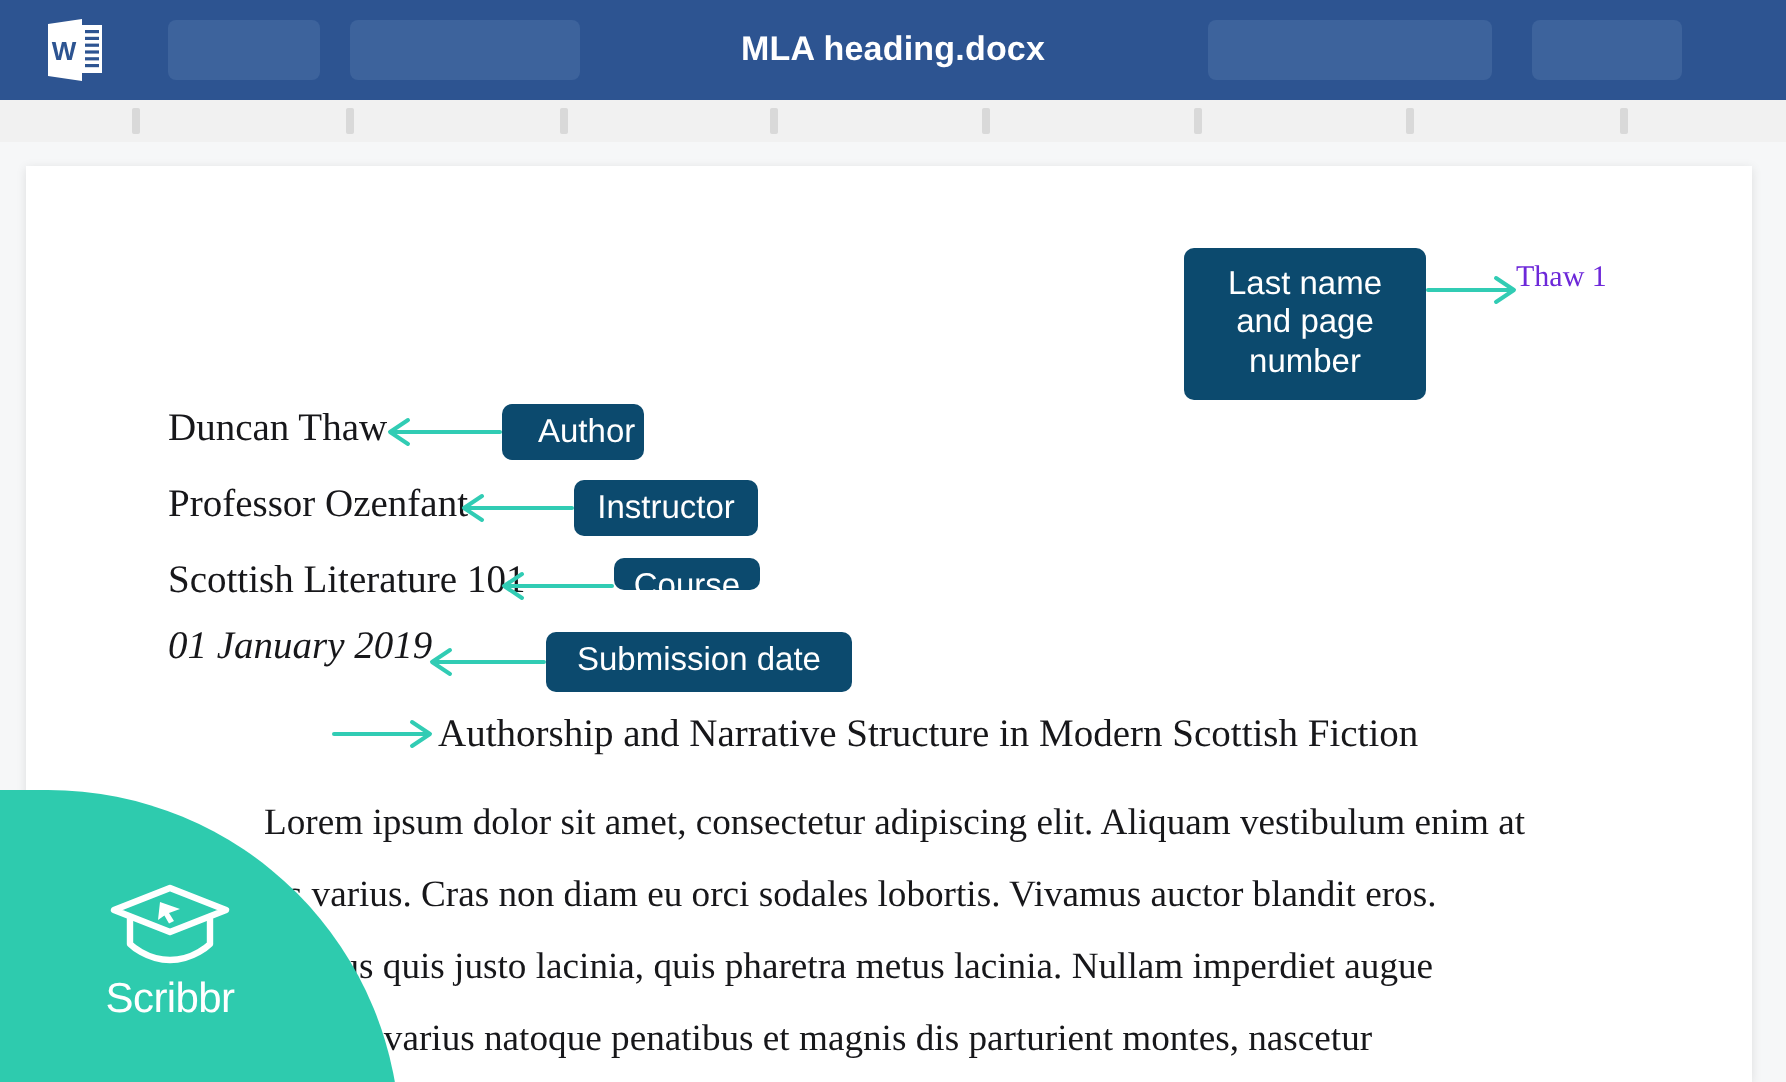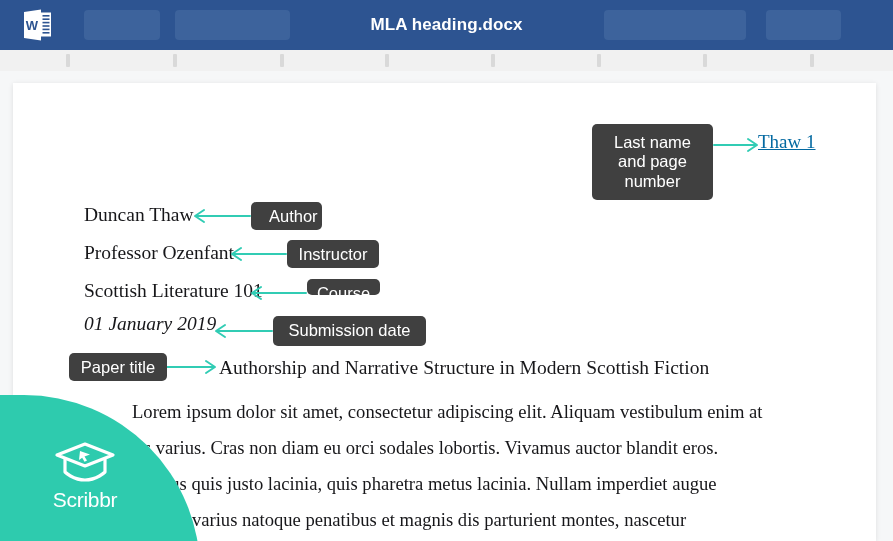--- a/index.html
+++ b/index.html
@@ -89,24 +89,23 @@
     left: 13px; top: 12px;
     width: 863px;
     height: 458px;
     background: #ffffff;
     box-shadow: 0 1px 5px rgba(0,0,0,0.10);
   }
   .header-num {
     position: absolute;
     left: 758px; top: 131px;
     font-family: "Liberation Serif", serif;
-    font-size: 19px;
-    color: #0369a1;
+    font-size: 15px;
+    color: #6d28d9;
     white-space: nowrap;
-    text-decoration: underline;
   }
   .line {
     position: absolute;
     font-family: "Liberation Serif", serif;
     font-size: 19.5px;
     color: #17171a;
     white-space: nowrap;
   }
   .l-author  { left: 84px; top: 204px; }
   .l-instr   { left: 84px; top: 242px; }
@@ -123,21 +122,21 @@
     white-space: nowrap;
   }
   .b1 { top: 401px; left: 132px; }
   .b2 { top: 437px; }
   .b3 { top: 473px; }
   .b4 { top: 509px; }
 
   
   .ann {
     position: absolute;
-    background: #404040;
+    background: #0c4a6e;
     color: #ffffff;
     border-radius: 5px;
     font-family: "Liberation Sans", sans-serif;
     font-size: 16.5px;
     line-height: 1.16;
     text-align: center;
     padding: 5px 9px;
     box-sizing: border-box;
     white-space: pre-line;
   }
@@ -282,21 +281,20 @@
     <polyline points="39,4 48,10 39,16"></polyline>
   </svg>
 
   <div class="ann ann-lastname">Last name
 and page
 number</div>
   <div class="ann ann-author">Author</div>
   <div class="ann ann-instructor">Instructor</div>
   <div class="ann ann-course">Course</div>
   <div class="ann ann-submission">Submission date</div>
-  <div class="ann ann-papertitle">Paper title</div>
 
   <div class="scribbr">
     <div class="scribbr-inner">
       <svg class="scribbr-cap" viewBox="0 0 64 46">
         <path d="M32 4 L60 15 L32 26 L4 15 Z" fill="none" stroke="#ffffff" stroke-width="3.2" stroke-linejoin="round"></path>
         <path d="M12 19.5 L12 32 C12 32 20 40 32 40 C44 40 52 32 52 32 L52 19.5" fill="none" stroke="#ffffff" stroke-width="3.2" stroke-linecap="round" stroke-linejoin="round"></path>
         <path d="M27 11 L37 14.5 L31.5 16.5 L34 20.5 L31.5 21.8 L29.2 17.8 L26 20 Z" fill="#ffffff"></path>
       </svg>
       <div class="scribbr-word">Scribbr</div>
     </div>

